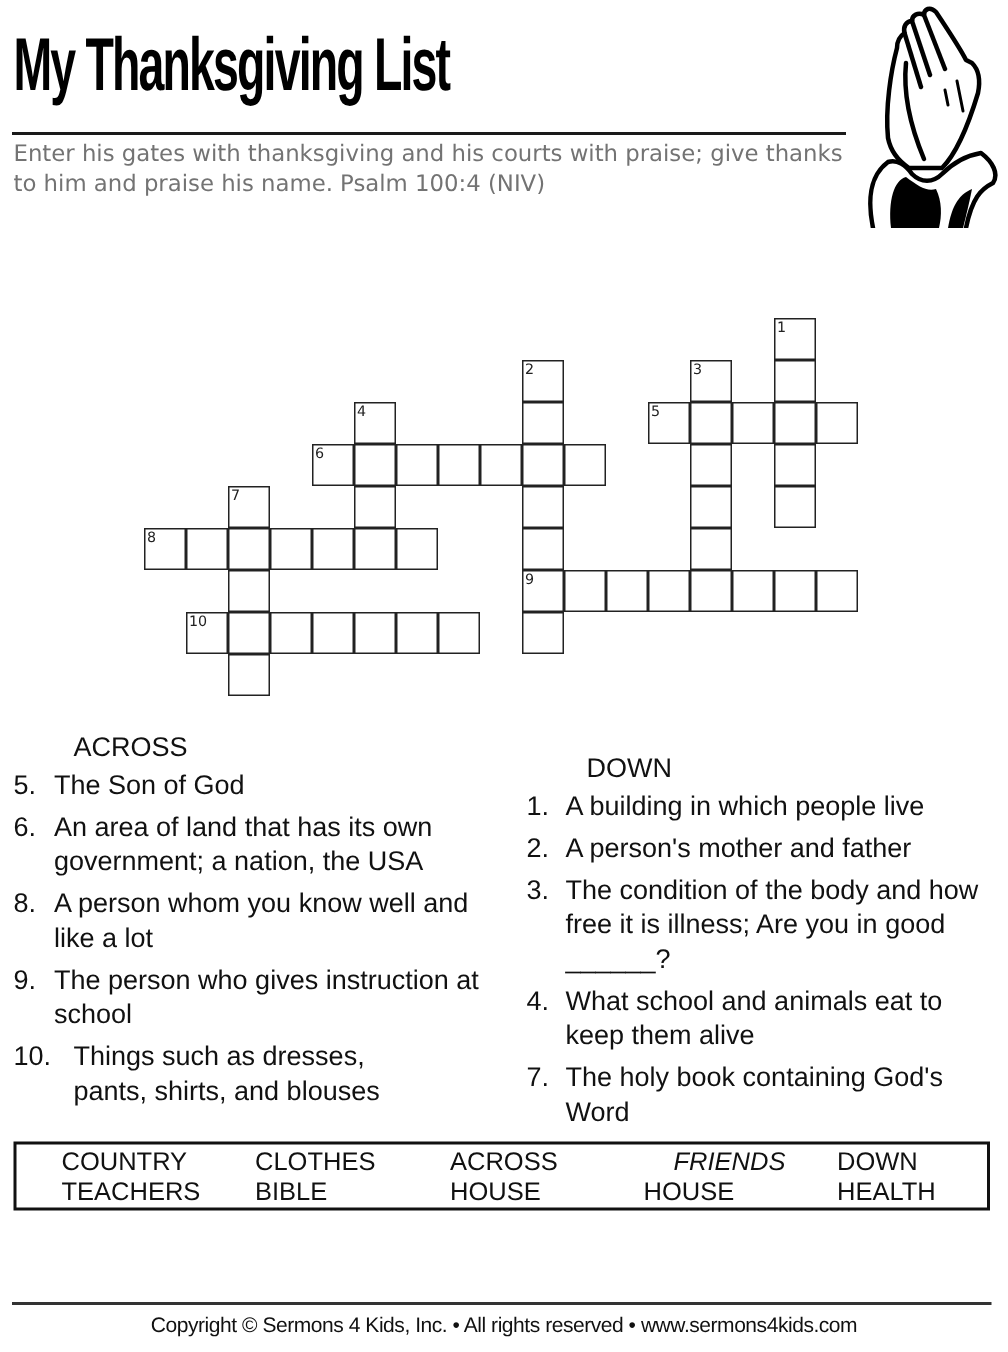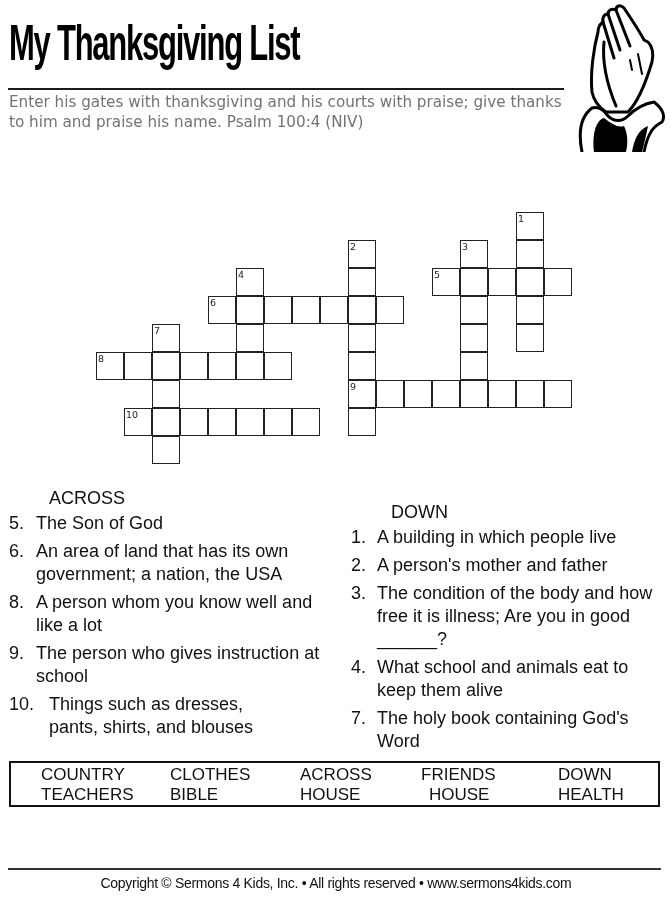--- a/index.html
+++ b/index.html
@@ -163,21 +163,21 @@
   <div class="clue">
       <span class="n" style="width:26px">7.</span>
       <span class="t">The holy book containing God's Word</span>
     </div>
 </div>
 
 <div class="wordbank">
   <span class="wb-word" style="left:30px; top:2px;">COUNTRY</span>
   <span class="wb-word" style="left:159px; top:2px;">CLOTHES</span>
   <span class="wb-word" style="left:289px; top:2px;">ACROSS</span>
-  <span class="wb-word" style="left:410px; top:2px;">FRIENDS</span>
+  <span class="wb-word" style="left:438px; top:2px;font-style:italic;">FRIENDS</span>
   <span class="wb-word" style="left:547px; top:2px;">DOWN</span>
   <span class="wb-word" style="left:30px; top:22px;">TEACHERS</span>
   <span class="wb-word" style="left:159px; top:22px;">BIBLE</span>
   <span class="wb-word" style="left:289px; top:22px;">HOUSE</span>
   <span class="wb-word" style="left:418px; top:22px;">HOUSE</span>
   <span class="wb-word" style="left:547px; top:22px;">HEALTH</span>
 </div>
 
 <div class="footer-rule"></div>
 <div class="footer">Copyright © Sermons 4 Kids, Inc. • All rights reserved • www.sermons4kids.com</div>

